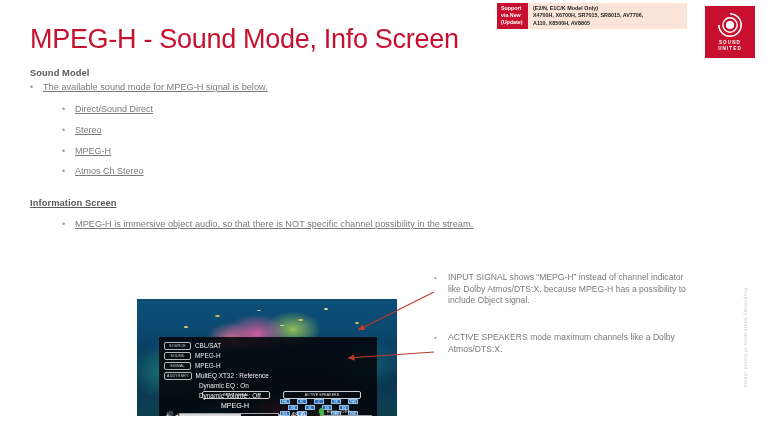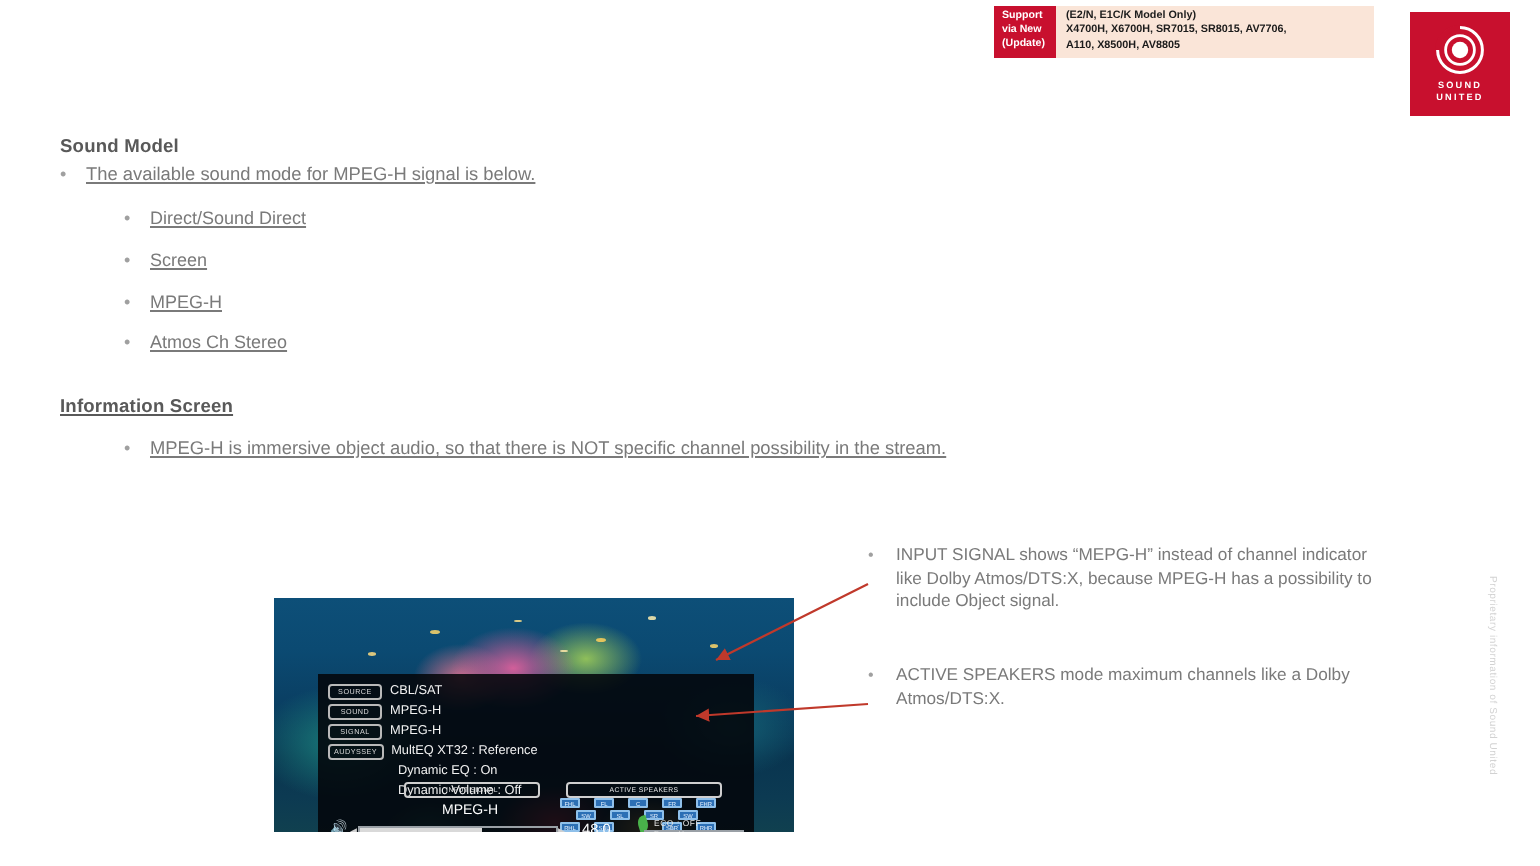--- a/index.html
+++ b/index.html
@@ -206,35 +206,36 @@
         <circle cx="13" cy="13" r="7.2" fill="none" stroke="#ffffff" stroke-width="1.4"></circle>
         <circle cx="13" cy="13" r="4.1" fill="#ffffff"></circle>
       </svg>
     </div>
     <div class="wordmark">
       <div>SOUND</div>
       <div>UNITED</div>
     </div>
   </div>
 
+  <div class="title">MPEG-H - Sound Mode, Info Screen</div>
 
   <div class="section-head" id="sm-head">Sound Model</div>
 
   <div class="bullet" id="sm-b0">
     <span class="dot">•</span>
     <span class="txt">The available sound mode for MPEG-H signal is below.</span>
   </div>
 
   <div class="bullet sub" id="sm-s0">
     <span class="dot">•</span>
     <span class="txt">Direct/Sound Direct</span>
   </div>
   <div class="bullet sub" id="sm-s1">
     <span class="dot">•</span>
-    <span class="txt">Screen</span>
+    <span class="txt">Stereo</span>
   </div>
   <div class="bullet sub" id="sm-s2">
     <span class="dot">•</span>
     <span class="txt">MPEG-H</span>
   </div>
   <div class="bullet sub" id="sm-s3">
     <span class="dot">•</span>
     <span class="txt">Atmos Ch Stereo</span>
   </div>
 

